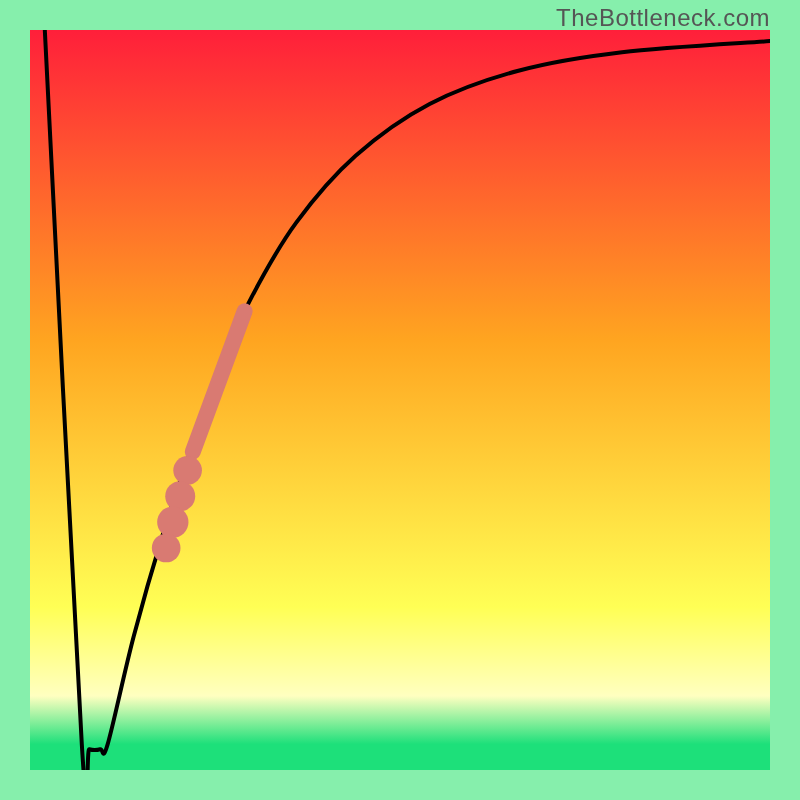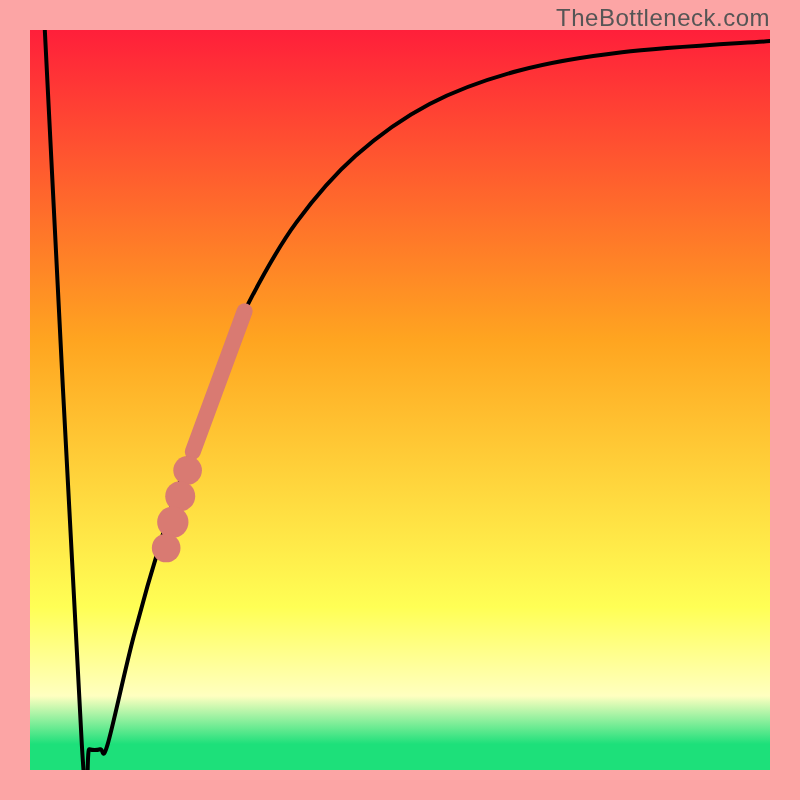--- a/index.html
+++ b/index.html
@@ -9,21 +9,21 @@
     height: 800px;
     background: #000;
     overflow: hidden;
   }
   .frame {
     position: absolute;
     left: 0;
     top: 0;
     width: 800px;
     height: 800px;
-    background: #fca5a5;
+    background: #86efac;
   }
   .plot {
     position: absolute;
     left: 30px;
     top: 30px;
     width: 740px;
     height: 740px;
     overflow: hidden;
   }
   .source {

